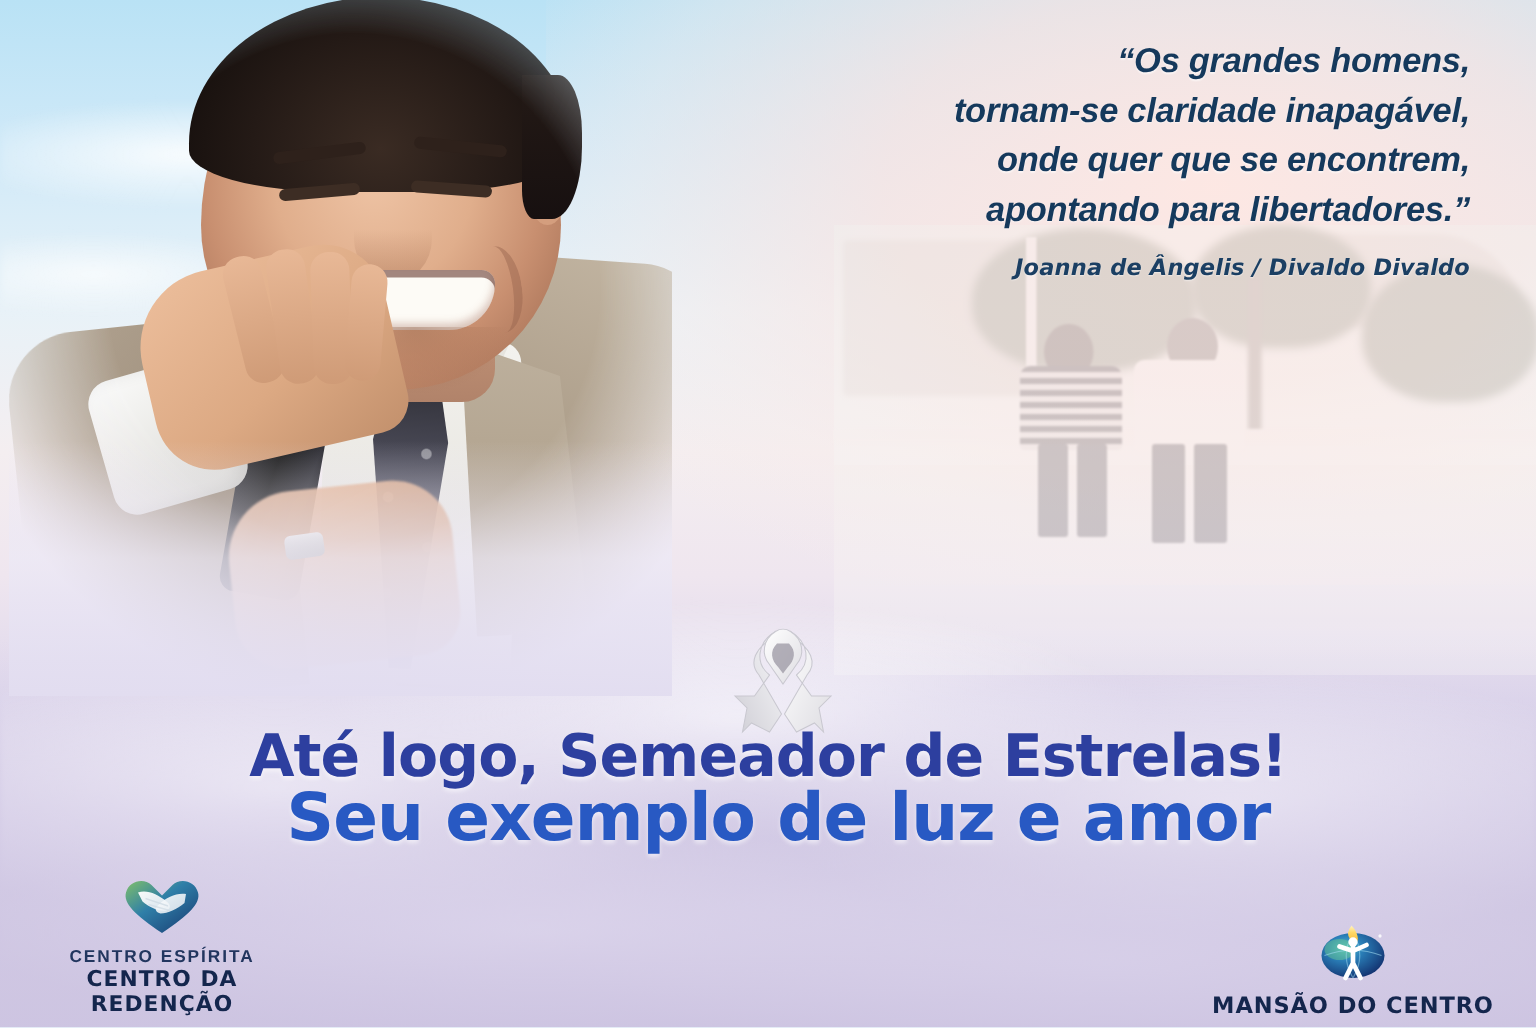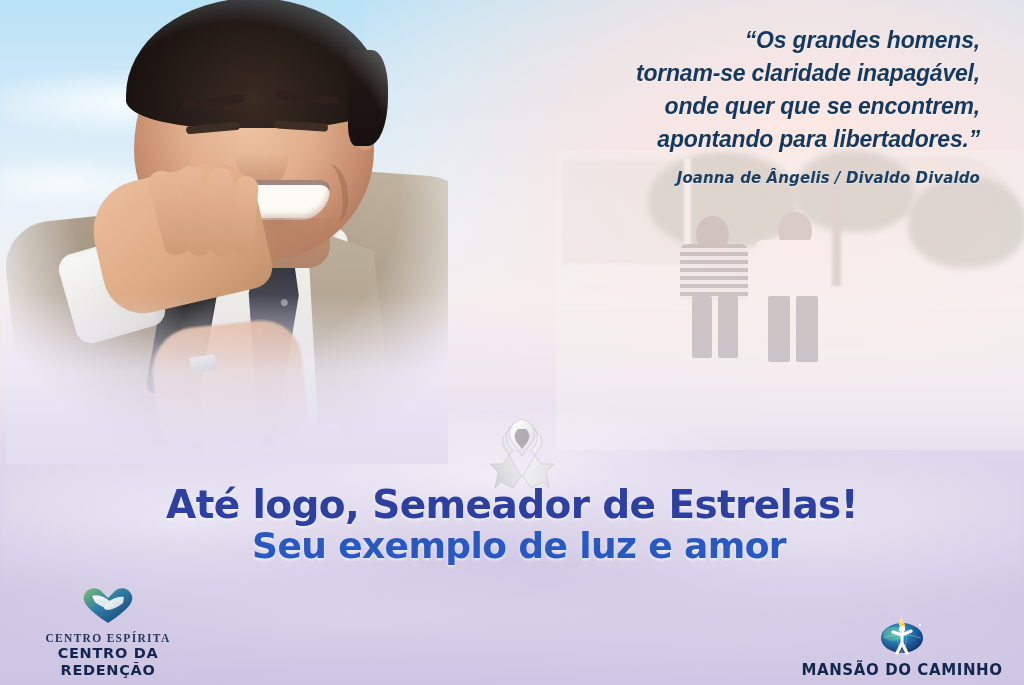--- a/index.html
+++ b/index.html
@@ -248,29 +248,29 @@
   
   .headline { position:absolute; left:0; right:0; top:484px; text-align:center; }
   .hl {
     font-family:"DejaVu Sans", sans-serif;
     font-weight:700;
     letter-spacing:-0.6px;
     white-space:nowrap;
     text-shadow:0 2px 3px rgba(255,255,255,0.55);
   }
   .hl-1 { font-size:39px; line-height:42px; color:#2d3f9f; }
-  .hl-2 { font-size:36px; line-height:39px; color:#2859c3;margin-left:14px; }
+  .hl-2 { font-size:44px; line-height:39px; color:#2859c3;margin-left:14px; }
   .hl-3 { font-size:37px; line-height:40px; color:#2b90d9; }
 
   
   .logo-left  { position:absolute; left:10px;  bottom:6px; width:196px; text-align:center; }
   .logo-right { position:absolute; right:14px; bottom:6px; width:216px; text-align:center; }
   .logo-mark  { display:block; margin:0 auto 3px; }
   .logo-text-sm {
-    font-family:Liberation Serif, serif;
+    font-family:Liberation Sans, sans-serif;
     font-weight:700; font-size:11.5px; letter-spacing:1.3px;
     color:#22365f; line-height:13px;
   }
   .logo-text-lg {
     font-family:"DejaVu Sans", sans-serif;
     font-weight:700; font-size:14.5px; letter-spacing:0.7px;
     color:#14264d; line-height:17px;
   }
   .logo-text-r {
     font-family:"DejaVu Sans", sans-serif;
@@ -432,16 +432,16 @@
         <ellipse cx="26" cy="25" rx="21" ry="15" fill="url(#gl)"></ellipse>
         <ellipse cx="17" cy="21" rx="10" ry="7" fill="#6fcf8e" opacity="0.45"></ellipse>
         <path d="M7 25 q19 -7 38 0" stroke="#9fd8ef" stroke-width="0.8" fill="none" opacity="0.6"></path>
         <path d="M26 10 q-9 15 0 30 q9 -15 0 -30" stroke="#9fd8ef" stroke-width="0.8" fill="none" opacity="0.5"></path>
         <path d="M25 5 q-4 5 -1 9 q1 3 3 3 q3 -1 2 -5 q-1 -4 -4 -7 Z" fill="url(#fl)"></path>
         <circle cx="26" cy="16" r="3.1" fill="#ffffff"></circle>
         <path d="M26 19 L26 30 M26 22 L17 19 M26 22 L35 18 M26 30 L21 40 M26 30 L31 40" stroke="#ffffff" stroke-width="3.1" stroke-linecap="round" fill="none"></path>
         <circle cx="44" cy="12" r="1.1" fill="#ffffff" opacity="0.85"></circle>
       </svg>
     </span>
-    <div class="logo-text-r">MANSÃO DO CAMINHO</div>
+    <div class="logo-text-r">MANSÃO DO CENTRO</div>
   </div>
 
 </div>
 
 </body></html>

